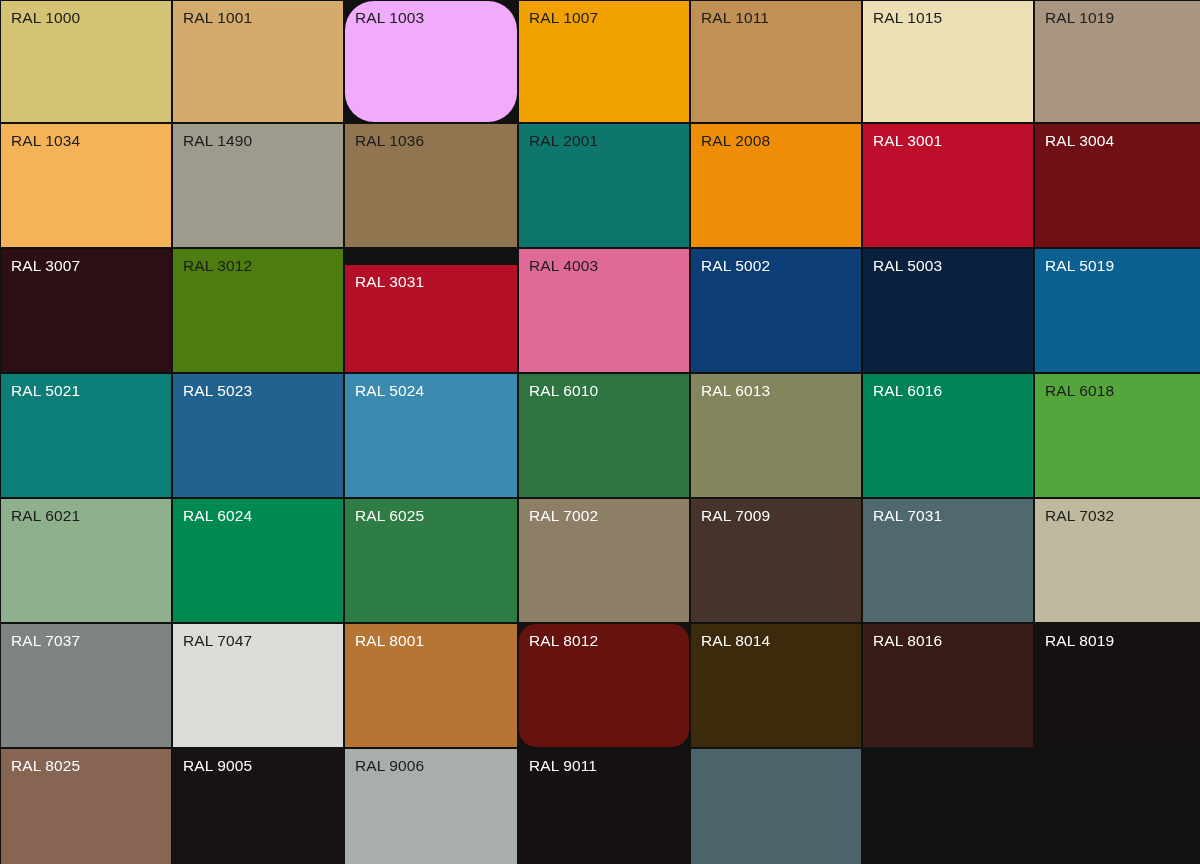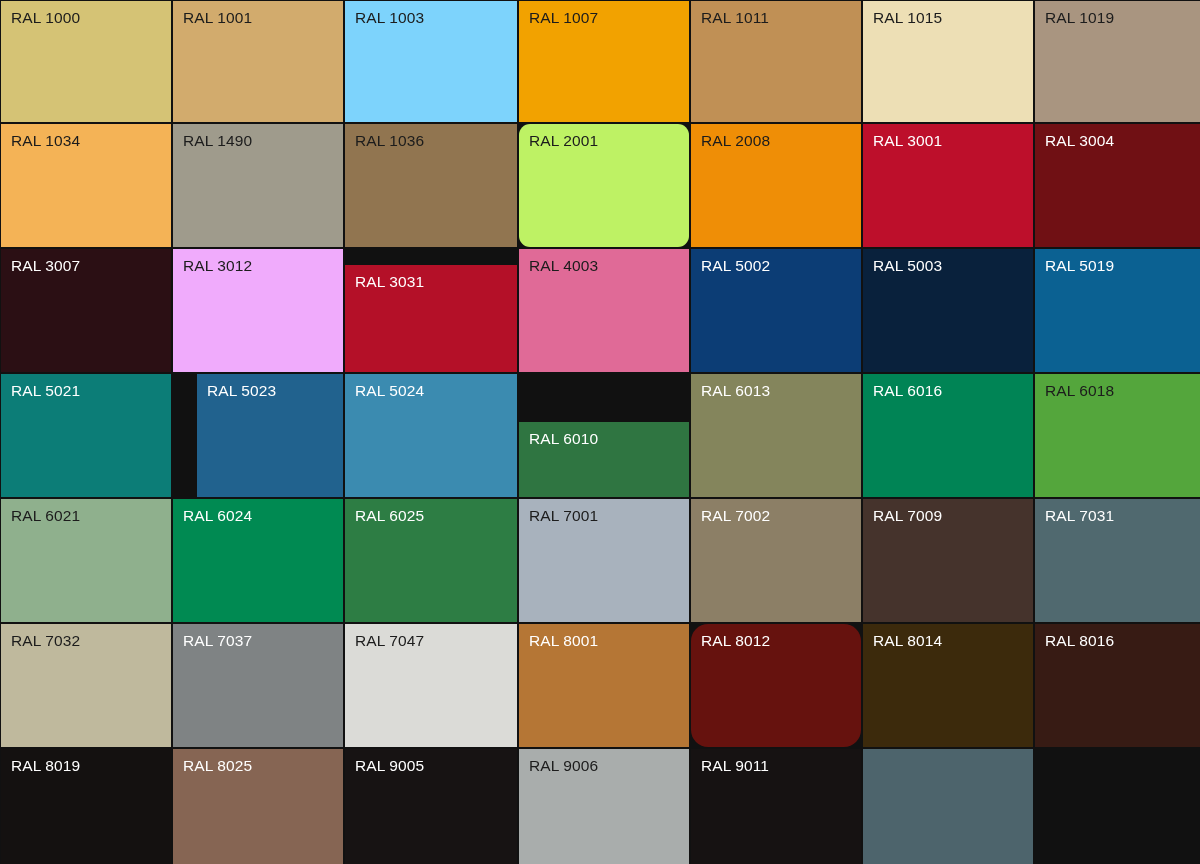--- a/index.html
+++ b/index.html
@@ -46,21 +46,21 @@
 </head>
 <body>
 
 <div id="palette-grid">
     <div class="swatch" style="background: rgb(213, 195, 117);">
       <span class="swatch-label label-dark">RAL 1000</span>
     </div>
     <div class="swatch" style="background: rgb(210, 171, 109);">
       <span class="swatch-label label-dark">RAL 1001</span>
     </div>
-    <div class="swatch" style="background: #7dd3fc;">
+    <div class="swatch" style="background: #f0abfc; border-radius: 29px;">
       <span class="swatch-label label-dark">RAL 1003</span>
     </div>
     <div class="swatch" style="background: rgb(242, 162, 0);">
       <span class="swatch-label label-dark">RAL 1007</span>
     </div>
     <div class="swatch" style="background: rgb(192, 144, 85);">
       <span class="swatch-label label-dark">RAL 1011</span>
     </div>
     <div class="swatch" style="background: rgb(237, 223, 181);">
       <span class="swatch-label label-dark">RAL 1015</span>
@@ -70,85 +70,82 @@
     </div>
     <div class="swatch" style="background: rgb(244, 179, 86);">
       <span class="swatch-label label-dark">RAL 1034</span>
     </div>
     <div class="swatch" style="background: rgb(159, 155, 140);">
       <span class="swatch-label label-dark">RAL 1490</span>
     </div>
     <div class="swatch" style="background: rgb(145, 117, 80);">
       <span class="swatch-label label-dark">RAL 1036</span>
     </div>
-    <div class="swatch" style="background: #bef264; border-radius: 11px;">
+    <div class="swatch" style="background: #0f766e;">
       <span class="swatch-label label-dark">RAL 2001</span>
     </div>
     <div class="swatch" style="background: rgb(239, 142, 6);">
       <span class="swatch-label label-dark">RAL 2008</span>
     </div>
     <div class="swatch" style="background: rgb(189, 15, 43);">
       <span class="swatch-label label-light">RAL 3001</span>
     </div>
     <div class="swatch" style="background: rgb(112, 16, 20);">
       <span class="swatch-label label-light">RAL 3004</span>
     </div>
     <div class="swatch" style="background: rgb(43, 15, 20);">
       <span class="swatch-label label-light">RAL 3007</span>
     </div>
-    <div class="swatch" style="background: #f0abfc;">
+    <div class="swatch" style="background: #4d7c0f;">
       <span class="swatch-label label-dark">RAL 3012</span>
     </div>
     <div class="swatch" style="background: rgb(180, 16, 40); margin-top: 16px;">
       <span class="swatch-label label-light">RAL 3031</span>
     </div>
     <div class="swatch" style="background: rgb(224, 106, 151);">
       <span class="swatch-label label-dark">RAL 4003</span>
     </div>
     <div class="swatch" style="background: rgb(12, 61, 117);">
       <span class="swatch-label label-light">RAL 5002</span>
     </div>
     <div class="swatch" style="background: rgb(9, 33, 60);">
       <span class="swatch-label label-light">RAL 5003</span>
     </div>
     <div class="swatch" style="background: rgb(11, 97, 146);">
       <span class="swatch-label label-light">RAL 5019</span>
     </div>
     <div class="swatch" style="background: rgb(12, 125, 119);">
       <span class="swatch-label label-light">RAL 5021</span>
     </div>
-    <div class="swatch" style="background: rgb(33, 98, 142); margin-left: 24px;">
+    <div class="swatch" style="background: rgb(33, 98, 142);">
       <span class="swatch-label label-light">RAL 5023</span>
     </div>
     <div class="swatch" style="background: rgb(59, 139, 176);">
       <span class="swatch-label label-light">RAL 5024</span>
     </div>
-    <div class="swatch" style="background: rgb(47, 117, 65); margin-top: 48px;">
+    <div class="swatch" style="background: rgb(47, 117, 65);">
       <span class="swatch-label label-light">RAL 6010</span>
     </div>
     <div class="swatch" style="background: rgb(132, 133, 92);">
       <span class="swatch-label label-light">RAL 6013</span>
     </div>
     <div class="swatch" style="background: rgb(0, 132, 85);">
       <span class="swatch-label label-light">RAL 6016</span>
     </div>
     <div class="swatch" style="background: rgb(84, 166, 60);">
       <span class="swatch-label label-dark">RAL 6018</span>
     </div>
     <div class="swatch" style="background: rgb(143, 176, 141);">
       <span class="swatch-label label-dark">RAL 6021</span>
     </div>
     <div class="swatch" style="background: rgb(0, 138, 82);">
       <span class="swatch-label label-light">RAL 6024</span>
     </div>
     <div class="swatch" style="background: rgb(45, 125, 68);">
       <span class="swatch-label label-light">RAL 6025</span>
-    </div>
-    <div class="swatch" style="background: rgb(168, 178, 189);">
-      <span class="swatch-label label-dark">RAL 7001</span>
     </div>
     <div class="swatch" style="background: rgb(140, 127, 102);">
       <span class="swatch-label label-light">RAL 7002</span>
     </div>
     <div class="swatch" style="background: rgb(69, 51, 44);">
       <span class="swatch-label label-light">RAL 7009</span>
     </div>
     <div class="swatch" style="background: rgb(80, 105, 111);">
       <span class="swatch-label label-light">RAL 7031</span>
     </div>

